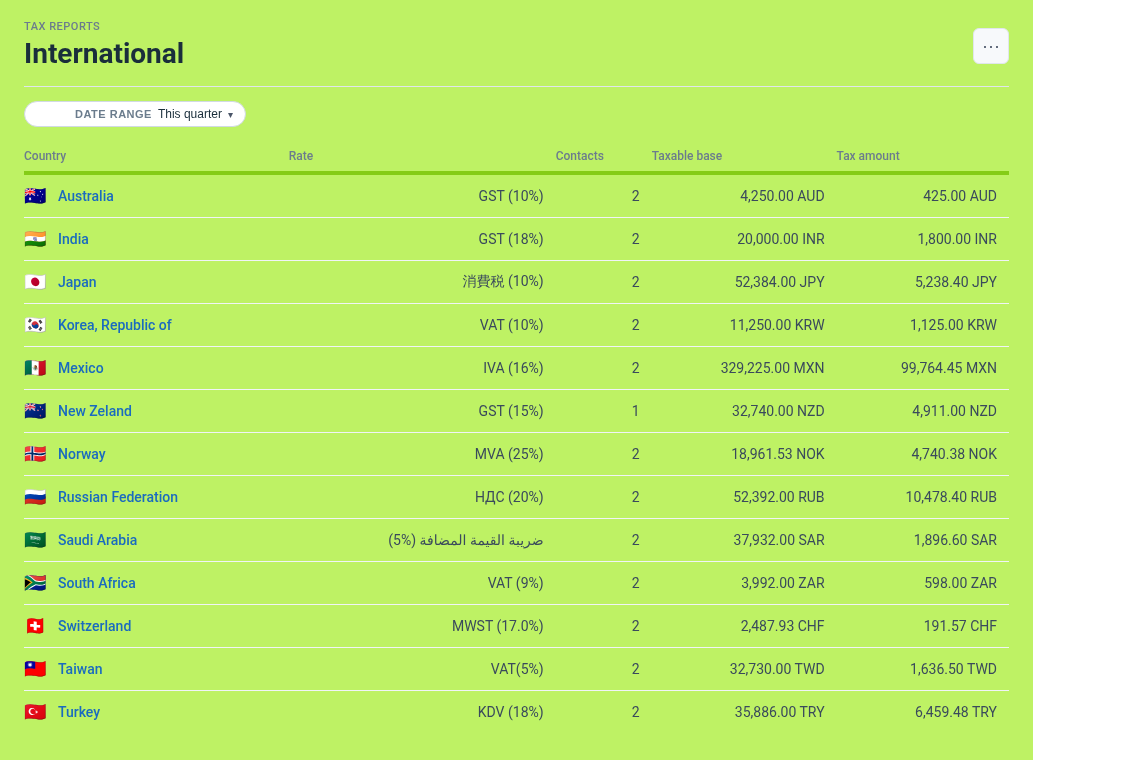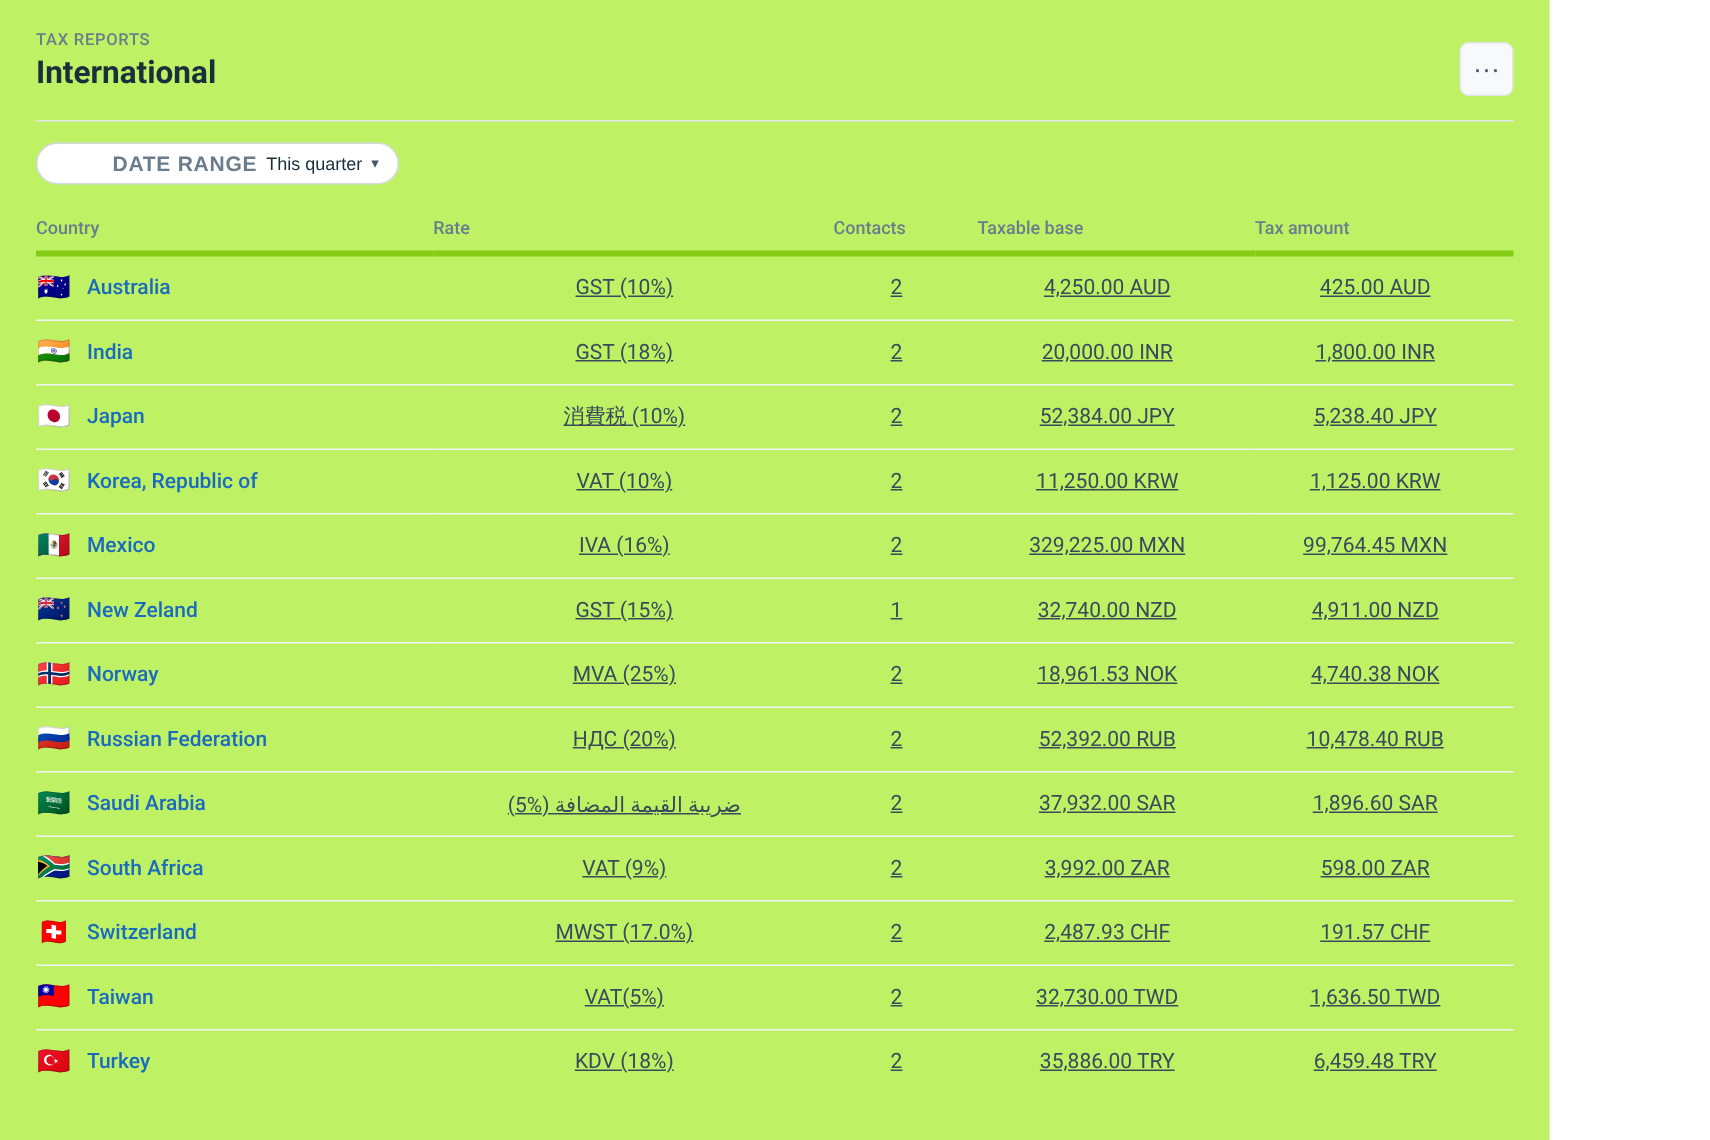--- a/index.html
+++ b/index.html
@@ -25,21 +25,21 @@
     .header-left {}
     .breadcrumb {
       font-size: 11px;
       color: #6b7c8d;
       text-transform: uppercase;
       letter-spacing: 0.5px;
       font-weight: 500;
       margin-bottom: 4px;
     }
     .page-title {
-      font-size: 21px;
+      font-size: 28px;
       font-weight: 700;
       color: #1a2e3b;
       text-align: center;
     }
     .more-btn {
       width: 36px;
       height: 36px;
       border: 1px solid #e0e6ec;
       border-radius: 6px;
       background: #f7f9fb;
@@ -70,21 +70,21 @@
       border-radius: 20px;
       padding: 5px 12px;
       font-size: 12px;
       cursor: pointer;
       background: #fff;
       color: #1a2e3b;
     }
     .date-range-label {
       color: #6b7c8d;
       font-weight: 600;
-      font-size: 14px;
+      font-size: 11px;
       text-transform: uppercase;
       letter-spacing: 0.5px;
       padding-left: 38px;
     }
     .date-range-value {
       color: #1a2e3b;
       font-weight: 500;
     }
     .chevron-icon {
       font-size: 10px;
@@ -115,22 +115,21 @@
       border-bottom: 1px solid #f0f4f7;
       vertical-align: middle;
     }
     tbody tr:last-child td {
       border-bottom: none;
     }
     tbody tr td:first-child {
       padding-left: 0;
     }
     tbody tr td:not(:first-child) {
-      text-align: center;
-      text-decoration: underline;
+      text-align: right;
     }
     .country-cell {
       display: flex;
       align-items: center;
       gap: 10px;
     }
     .flag {
       font-size: 18px;
       line-height: 1;
       width: 24px;

